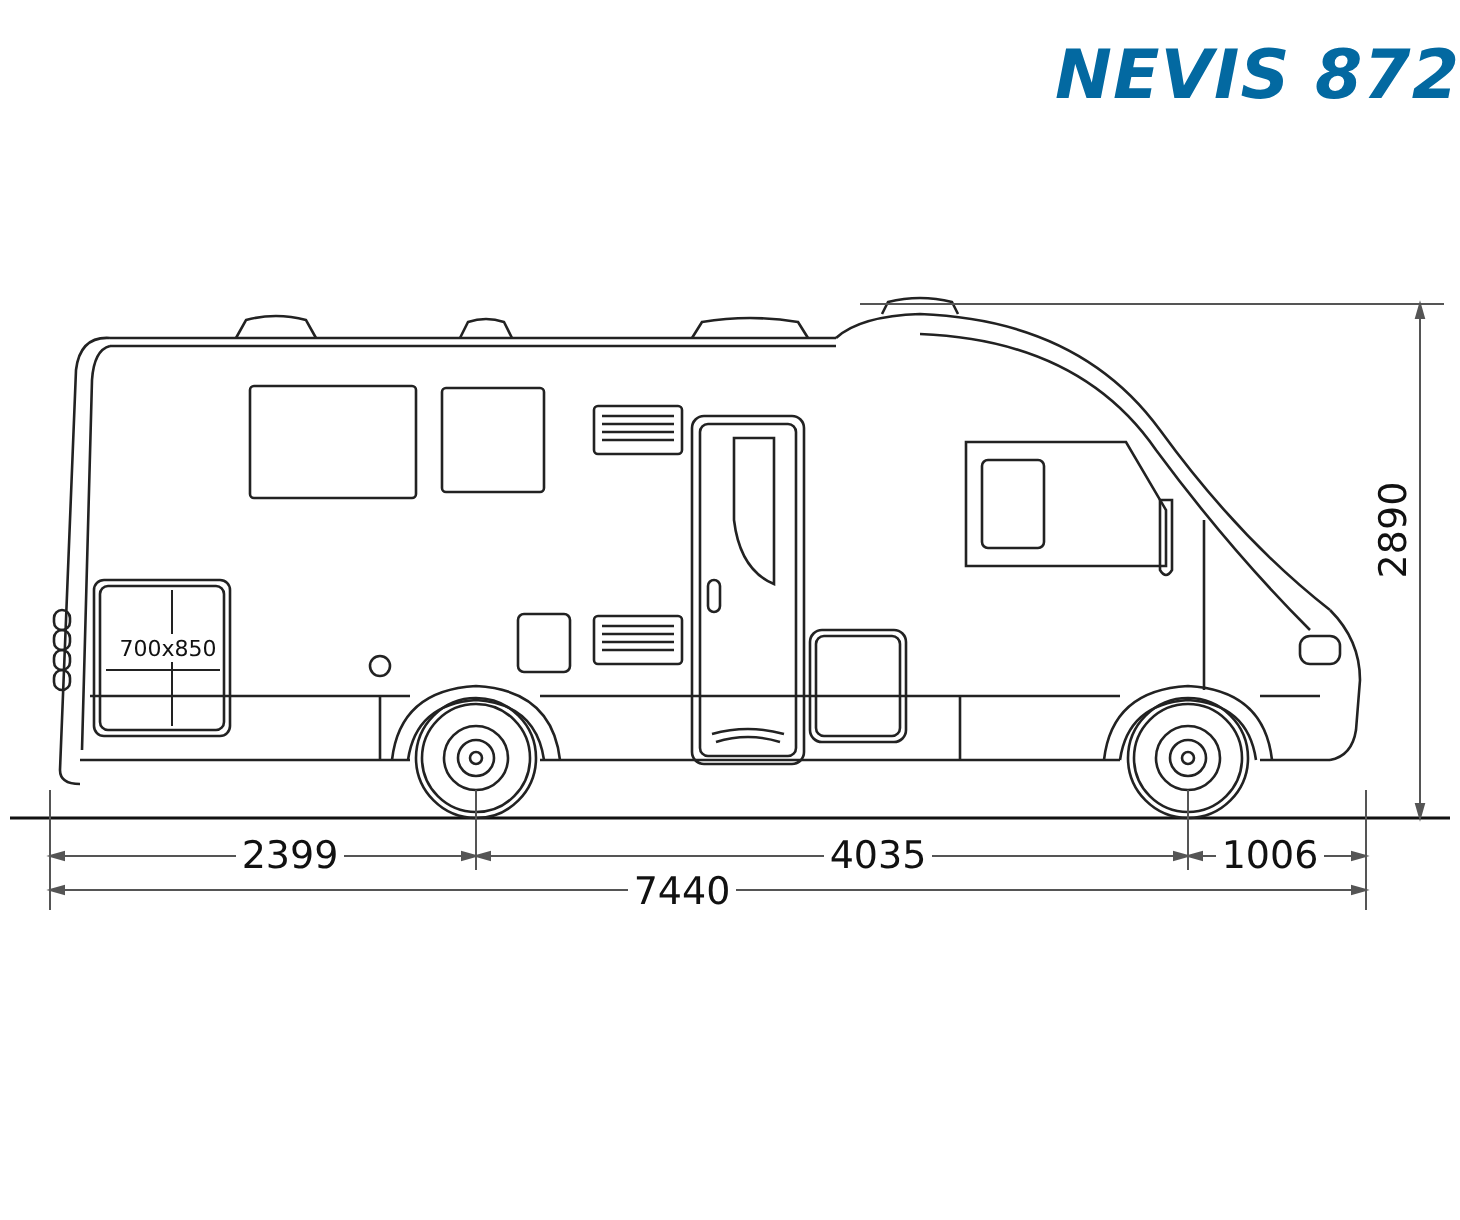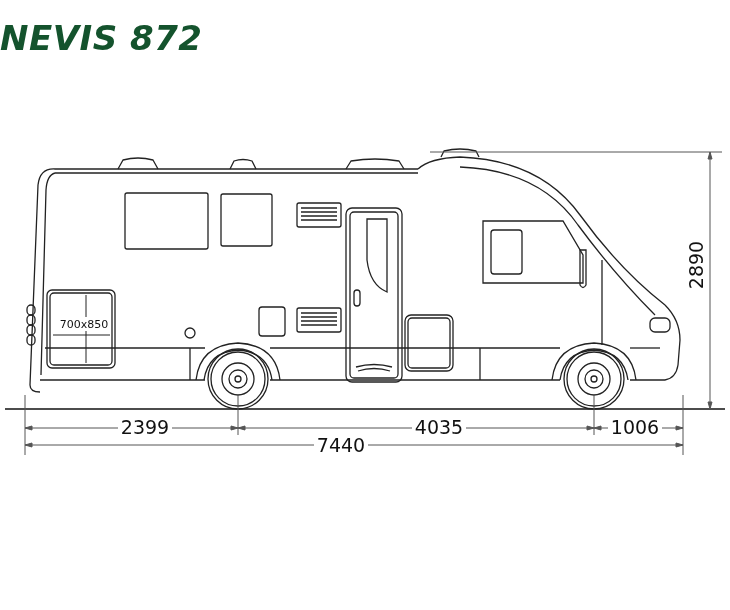--- a/index.html
+++ b/index.html
@@ -1,20 +1,20 @@
 <!DOCTYPE html>
 <html><head>
 <meta charset="utf-8">
 <style>
   html, body { margin: 0; padding: 0; background: #ffffff; }
   body { width: 730px; height: 610px; position: relative; overflow: hidden; font-family: "DejaVu Sans", sans-serif; }
   .title {
-    position: absolute; left: 0; top: 18px; width: 730px; text-align: left;
+    position: absolute; left: 0; top: 18px; width: 730px; text-align: right;
     font-family: "DejaVu Sans", sans-serif; font-weight: bold; font-style: italic;
-    font-size: 34px; color: #14532d; letter-spacing: 0.5px;
+    font-size: 34px; color: #0369a1; letter-spacing: 0.5px;
   }
   svg.drawing { position: absolute; left: 0; top: 0; }
   .dimtext { font-family: "DejaVu Sans", sans-serif; font-size: 19px; fill: #111; }
   .smalltext { font-family: "DejaVu Sans", sans-serif; font-size: 11px; fill: #111; }
 </style>
 </head>
 <body>
 
 <div class="title">NEVIS 872</div>
 

